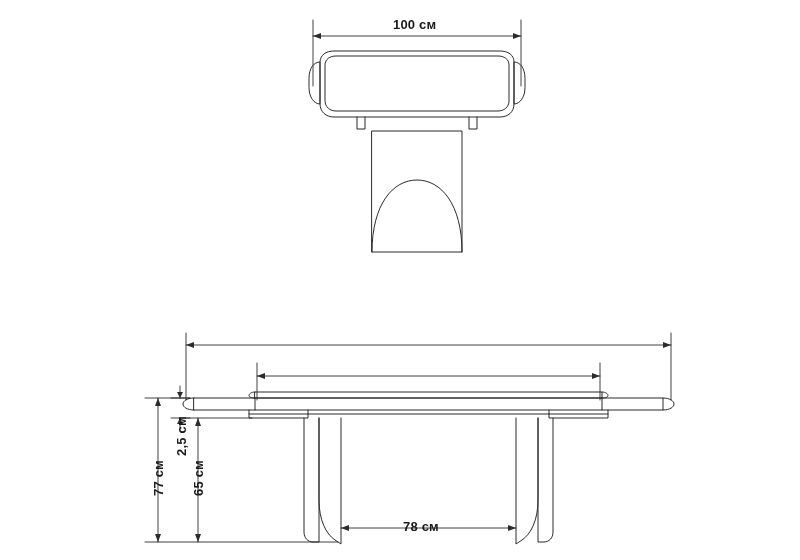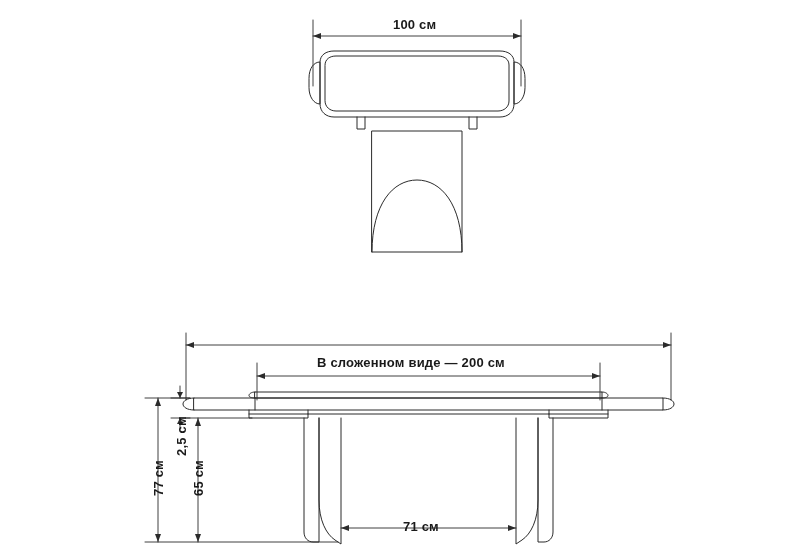--- a/index.html
+++ b/index.html
@@ -168,23 +168,22 @@
           <path d="M172 418 L169 424 L175 424 Z" fill="#2b2b2b" stroke="none"></path>
         </g>
 
       </g>
     </g>
   </svg>
 
   <div class="dim-label lbl-top-width">100 см</div>
 
 
-  <div class="dim-label lbl-folded">В сложенном виде — 200 см</div>
 
-  <div class="dim-label lbl-depth">71 см</div>
+  <div class="dim-label lbl-depth">78 см</div>
 
   <div class="dim-label vert lbl-h77">77 см</div>
 
   <div class="dim-label vert lbl-h65">65 см</div>
 
   <div class="dim-label vert lbl-h25">2,5 см</div>
 
 </div>
 
 </body></html>

